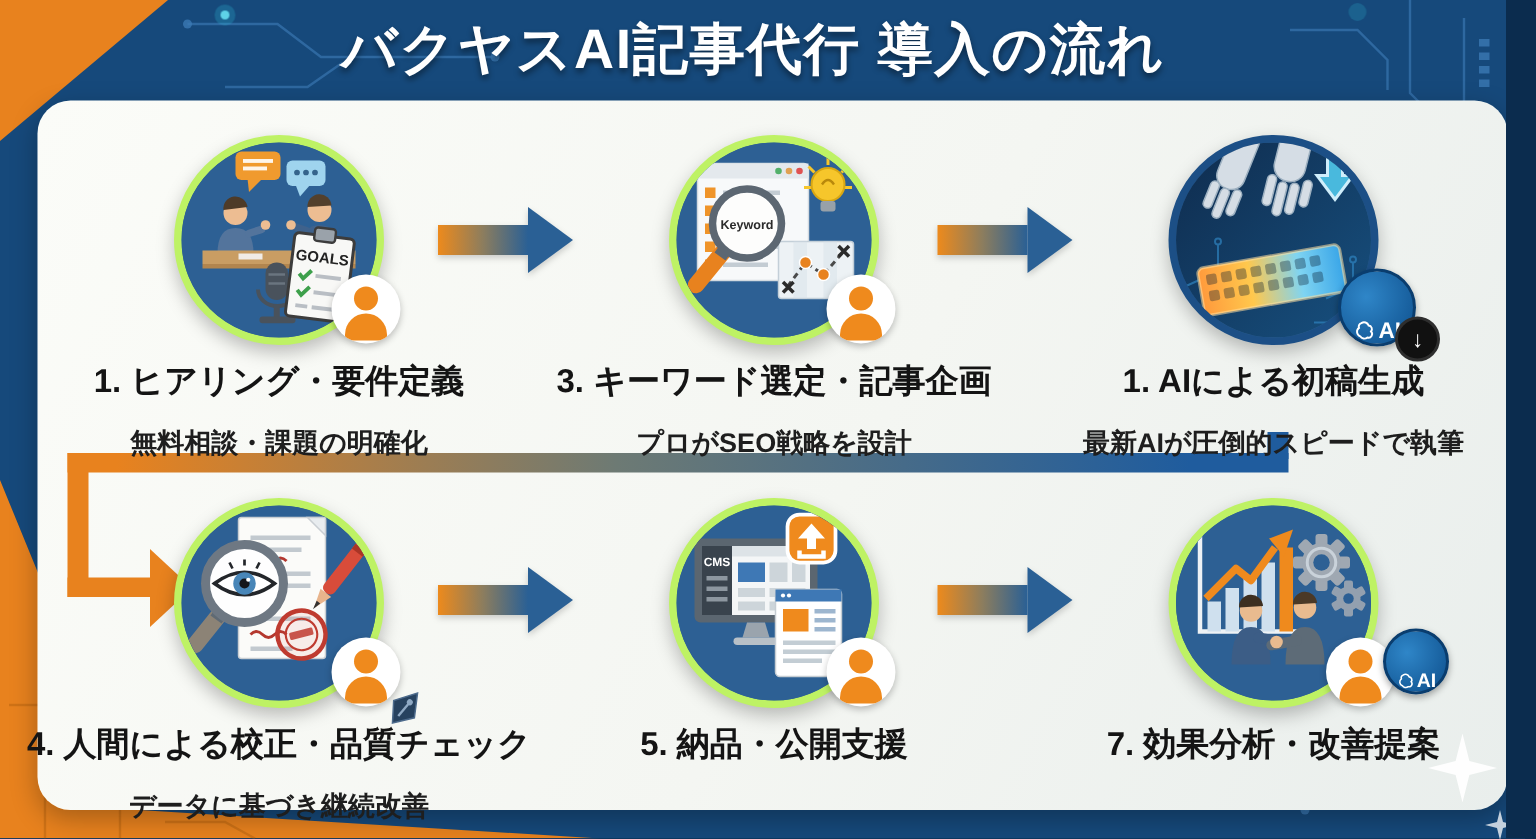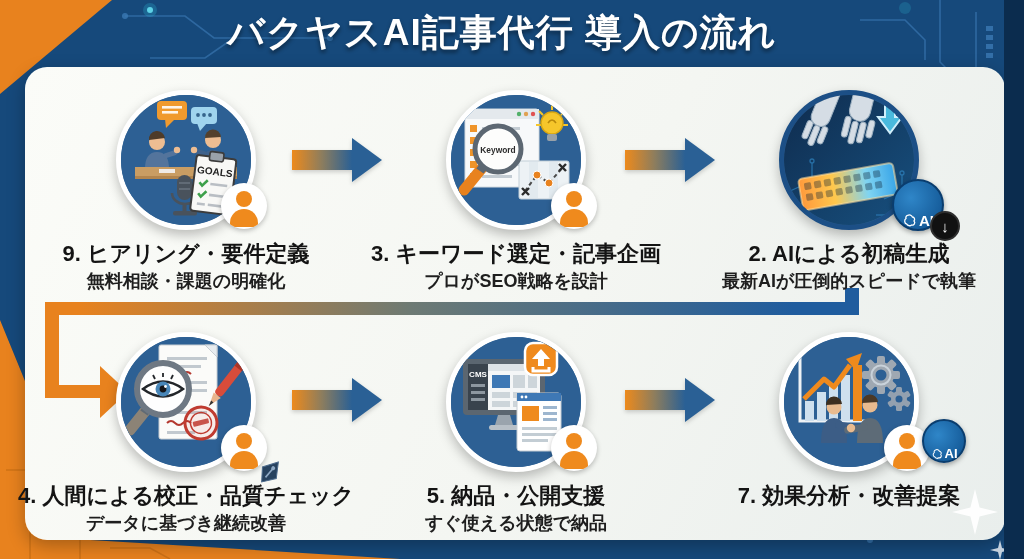--- a/index.html
+++ b/index.html
@@ -36,25 +36,25 @@
   .loop-left{position:absolute;left:45px;top:302px;width:14px;height:96px;background:#e8821e;}
   .loop-bottom{position:absolute;left:45px;top:385px;width:58px;height:13px;background:#e8821e;}
   .loop-head{position:absolute;left:100px;top:366px;width:0;height:0;
              border-top:26px solid transparent;border-bottom:26px solid transparent;border-left:28px solid #e8821e;}
 
   
   .cell{position:absolute;width:340px;text-align:center;}
   .row1{top:90px;}
   .row2{top:332px;}
   .circle{position:relative;width:130px;height:130px;margin:0 auto;border-radius:50%;
-          border:5px solid #ffffff;background:#2d6094;box-shadow:0 5px 12px rgba(0,0,0,.25);}
+          border:5px solid #bef264;background:#2d6094;box-shadow:0 5px 12px rgba(0,0,0,.25);}
   .circle svg{display:block;border-radius:50%;}
   .ring-blue{border-color:#1c4f86;}
   .step-title{margin-top:10px;font-size:22px;font-weight:800;color:#141414;line-height:1.25;}
-  .step-sub{margin-top:2px;font-size:18px;font-weight:700;color:#1e1e1e;line-height:1.25;}
+  .step-sub{margin-top:16px;font-size:18px;font-weight:700;color:#1e1e1e;line-height:1.25;}
 
   
   .badge-person{position:absolute;right:-16px;bottom:-4px;width:46px;height:46px;border-radius:50%;
                 background:#ffffff;box-shadow:0 2px 5px rgba(0,0,0,.25);overflow:hidden;
                 display:flex;flex-direction:column;align-items:center;}
   .bp-head{width:16px;height:16px;border-radius:50%;background:#ef8a1d;margin-top:8px;}
   .bp-body{width:28px;height:18px;border-radius:14px 14px 0 0;background:#ef8a1d;margin-top:2px;}
   .badge-ai{position:absolute;width:48px;height:48px;border-radius:50%;color:#fff;
             background:radial-gradient(circle at 35% 35%,#2f86c8,#0d4e8b);border:2px solid #0a3d6e;
             display:flex;align-items:flex-end;justify-content:center;gap:1px;
@@ -186,21 +186,21 @@
           <rect x="89" y="99" width="17" height="2.6" fill="#b9bec4"></rect>
           <rect x="78" y="109" width="8" height="2.6" fill="#b9bec4"></rect>
           <rect x="89" y="109" width="17" height="2.6" fill="#b9bec4"></rect>
         </g>
       </svg>
       <div class="badge-person">
         <span class="bp-head"></span>
           <span class="bp-body"></span>
       </div>
     </div>
-    <div class="step-title">9. ヒアリング・要件定義</div>
+    <div class="step-title">1. ヒアリング・要件定義</div>
     <div class="step-sub">無料相談・課題の明確化</div>
   </div>
 
   <div class="cell row1" style="left:346px;">
     <div class="circle">
       <svg width="130" height="130" viewBox="0 0 130 130">
         <rect width="130" height="130" fill="#2d6094"></rect>
         <g>
           <rect x="14" y="14" width="74" height="78" rx="3" fill="#f7f9fa" stroke="#d3dae0"></rect>
           <rect x="14" y="14" width="74" height="10" fill="#e4e9ed"></rect>
@@ -329,21 +329,21 @@
         </g>
       </svg>
       <div class="badge-ai ai-3">
         <svg width="16" height="16" viewBox="0 0 20 20">
           <path d="M7,3 a4,4 0 0 1 6,2 a3,3 0 0 1 2,5 a3,3 0 0 1 -3,5 a4,4 0 0 1 -6,-1 a4,4 0 0 1 -1,-7 a3,3 0 0 1 2,-4 z" fill="none" stroke="#fff" stroke-width="1.6"></path>
         </svg>
         <span>AI</span>
       </div>
       <div class="badge-dl">↓</div>
     </div>
-    <div class="step-title">2. AIによる初稿生成</div>
+    <div class="step-title">1. AIによる初稿生成</div>
     <div class="step-sub">最新AIが圧倒的スピードで執筆</div>
   </div>
 
   <div class="cell row2" style="left:6px;width:360px;">
     <div class="circle">
       <svg width="130" height="130" viewBox="0 0 130 130">
         <rect width="130" height="130" fill="#2d6094"></rect>
         <g>
           <rect x="38" y="8" width="58" height="94" rx="2" fill="#fbfbf9" stroke="#c9ced3"></rect>
           <polygon points="84,8 96,20 96,8" fill="#e8ecef" stroke="#c9ced3"></polygon>
@@ -452,21 +452,20 @@
               <rect x="71" y="102" width="26" height="3"></rect>
           </g>
         </g>
       </svg>
       <div class="badge-person">
         <span class="bp-head"></span>
           <span class="bp-body"></span>
       </div>
     </div>
     <div class="step-title">5. 納品・公開支援</div>
-    <div class="step-sub">すぐ使える状態で納品</div>
   </div>
 
   <div class="cell row2" style="left:679px;">
     <div class="circle">
       <svg width="130" height="130" viewBox="0 0 130 130">
         <rect width="130" height="130" fill="#2d6094"></rect>
         <g>
           <path d="M16,18 V84 H84" stroke="#eef2f5" stroke-width="3" fill="none"></path>
           <g fill="#cfe0ee">
             <rect x="21" y="64" width="9" height="20"></rect>

